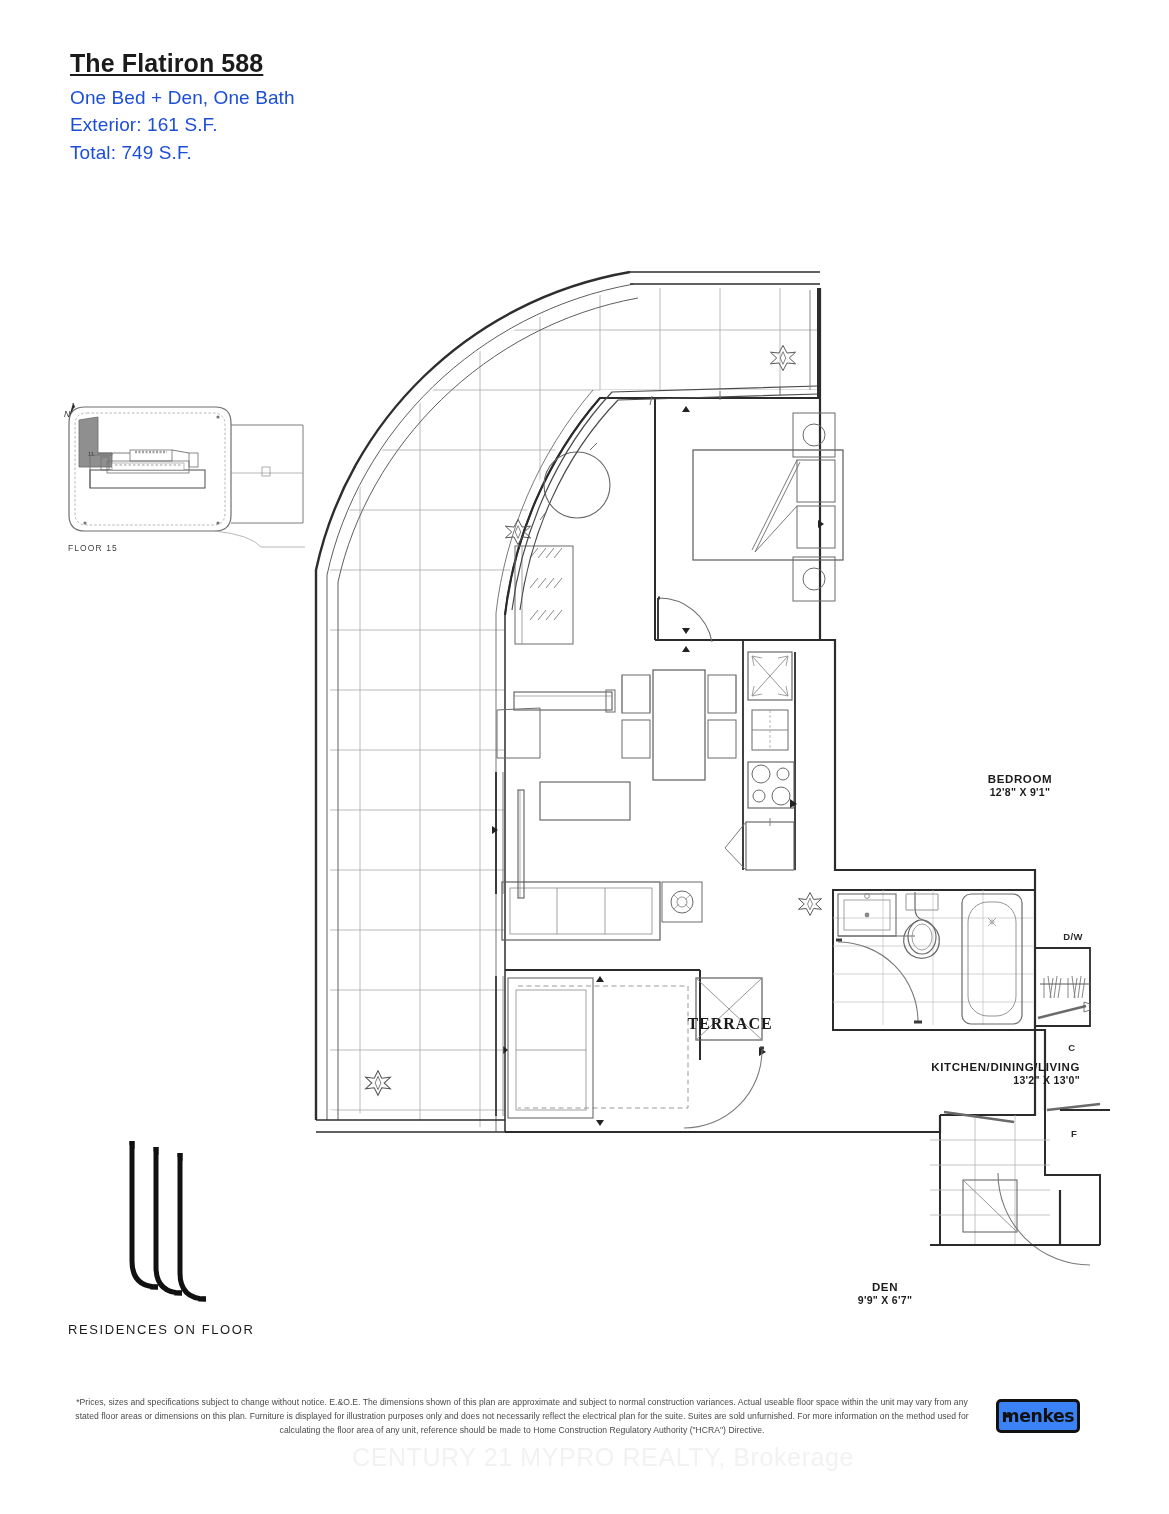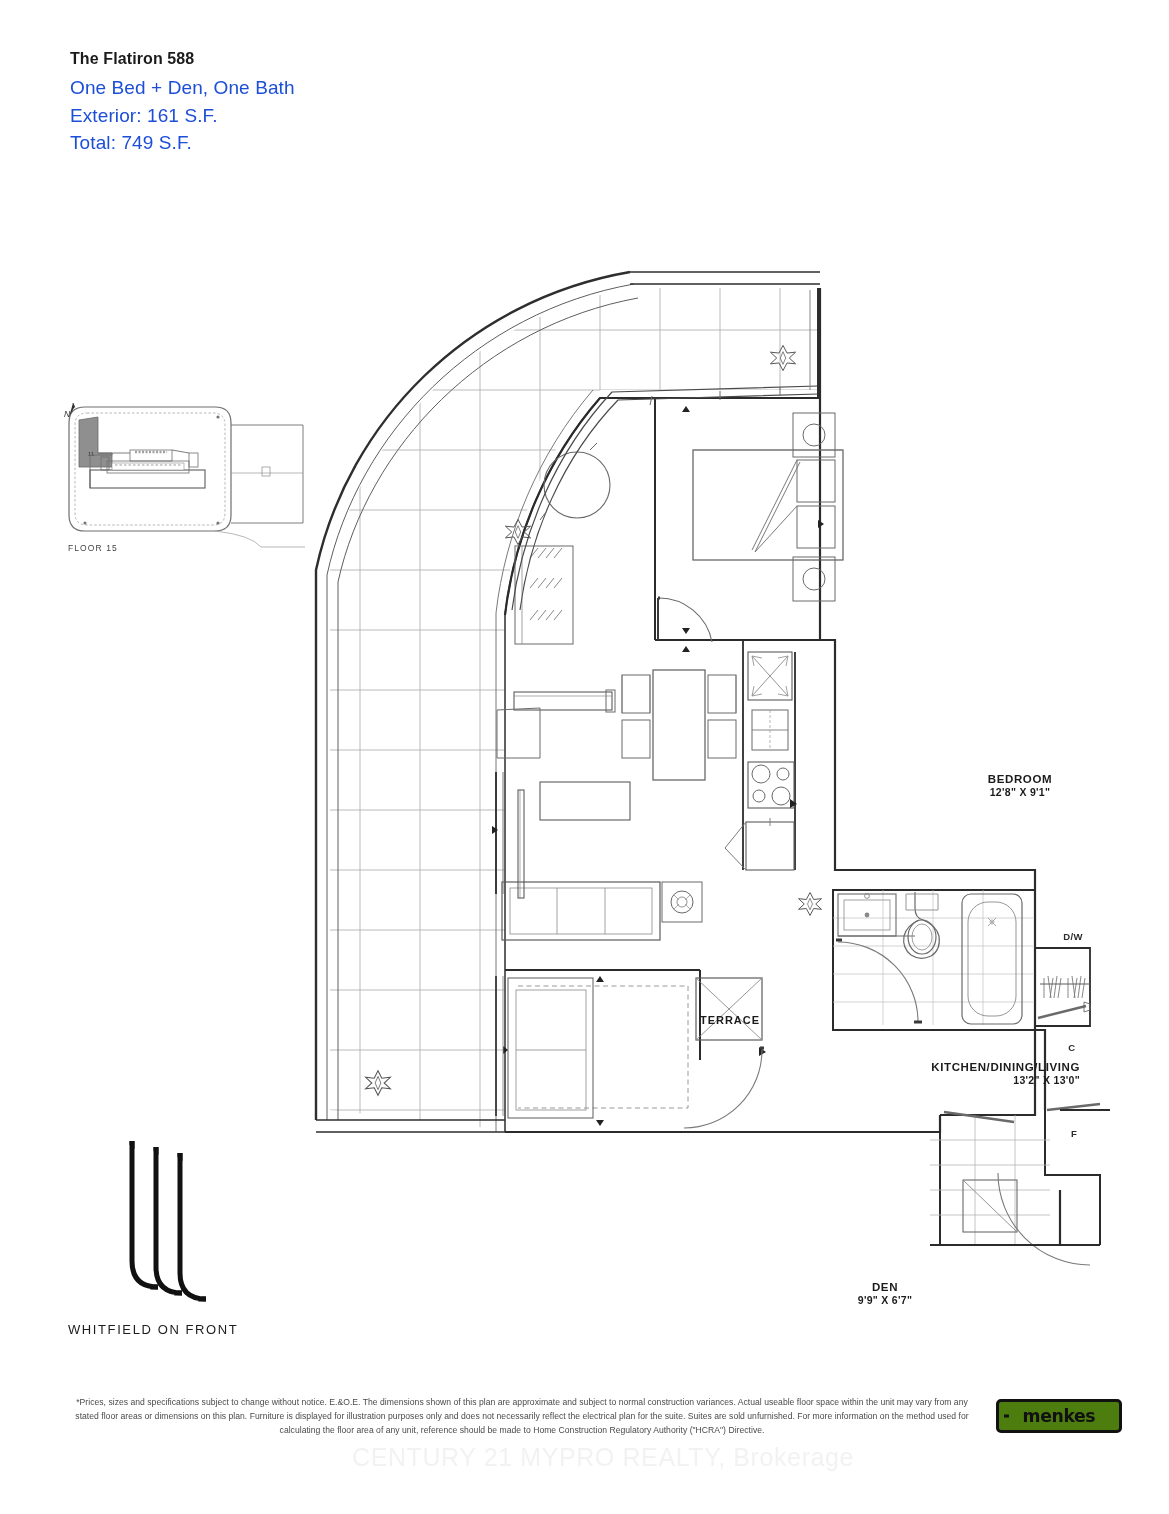--- a/index.html
+++ b/index.html
@@ -18,26 +18,27 @@
   }
 
   
   #header {
     position: absolute;
     left: 70px;
     top: 50px;
     width: 560px;
   }
   #suite-title {
-    font-size: 16px;
+    font-size: 25px;
     font-weight: 700;
     letter-spacing: 0.1px;
     color: #1b1b1b;
     margin: 0 0 6px 0;
     line-height: 1.1;
+    text-decoration: underline;
   }
   .suite-sub {
     font-size: 19px;
     font-weight: 400;
     color: #1d4ed8;
     line-height: 1.47;
     letter-spacing: 0.1px;
     white-space: nowrap;
   }
 
@@ -78,21 +79,21 @@
     line-height: 1.25;
     white-space: nowrap;
   }
   .room-label .rname { display: block; font-size: 11.5px; }
   .room-label .rdim  { display: block; font-size: 10.5px; letter-spacing: 0.3px; }
 
   #label-bedroom  { left: 620px; top: 502px; width: 200px; }
   #label-kdl      { left: 560px; top: 790px; width: 220px; text-align: right; }
   #label-den      { left: 515px; top: 1010px; width: 140px; }
   #label-terrace  { left: 370px; top: 744px; width: 120px; font-weight: 700; }
-  #label-terrace .rname { font-size: 11px; letter-spacing: 1px; }
+  #label-terrace .rname { font-size: 16px; letter-spacing: 1px; font-family: Liberation Serif, serif; }
   #label-bath     { left: 865px; top: 971px; width: 100px; }
   #label-bath .rname { font-size: 11px; letter-spacing: 0.8px; }
 
   .appl-label {
     position: absolute;
     font-size: 9.5px;
     font-weight: 700;
     color: #2a2a2a;
     letter-spacing: 0.4px;
     text-align: center;
@@ -138,29 +139,29 @@
     color: #4a4a4a;
     letter-spacing: 0.02px;
     text-align: center;
   }
 
   
   #menkes {
     position: absolute;
     left: 996px;
     top: 1399px;
-    width: 126px;
+    width: 84px;
     height: 34px;
     border: 3.5px solid #111;
     border-radius: 5px;
     display: flex;
     align-items: center;
     justify-content: center;
     box-sizing: border-box;
-    background: #4d7c0f;
+    background: #3b82f6;
   }
   #menkes-text {
     font-family: "DejaVu Sans", sans-serif;
     font-size: 18px;
     font-weight: 700;
     letter-spacing: -0.4px;
     color: #111;
     line-height: 1;
     transform: scaleX(0.96);
   }
@@ -623,21 +624,21 @@
     </g>
     <g fill="#111111" stroke="none">
       <path d="M13.5 6 L18.5 6 L18.5 14 L13.5 10 Z"></path>
       <path d="M37.5 12 L42.5 12 L42.5 20 L37.5 16 Z"></path>
       <path d="M61.5 18 L66.5 18 L66.5 26 L61.5 22 Z"></path>
       <path d="M42 149.5 L42 154.5 L34 154.5 L38 149.5 Z"></path>
       <path d="M66 155.5 L66 160.5 L58 160.5 L62 155.5 Z"></path>
       <path d="M90 161.5 L90 166.5 L82 166.5 L86 161.5 Z"></path>
     </g>
   </svg>
-  <div id="brand-tagline">WHITFIELD ON FRONT</div>
+  <div id="brand-tagline">RESIDENCES ON FLOOR</div>
 </div>
 
 <div id="disclaimer">*Prices, sizes and specifications subject to change without notice. E.&amp;O.E. The dimensions shown of this plan are approximate and subject to normal construction variances. Actual useable floor space within the unit may vary from any stated floor areas or dimensions on this plan. Furniture is displayed for illustration purposes only and does not necessarily reflect the electrical plan for the suite. Suites are sold unfurnished. For more information on the method used for calculating the floor area of any unit, reference should be made to Home Construction Regulatory Authority ("HCRA") Directive.</div>
 
 <div id="menkes">
   <span id="menkes-tick"></span>
   <span id="menkes-text">menkes</span>
 </div>
 
 <div id="watermark">CENTURY 21 MYPRO REALTY, Brokerage</div>

